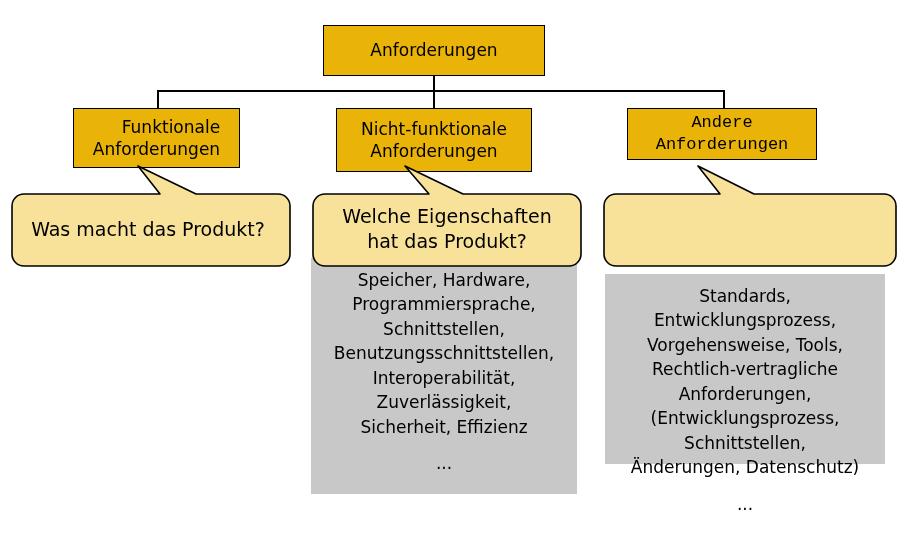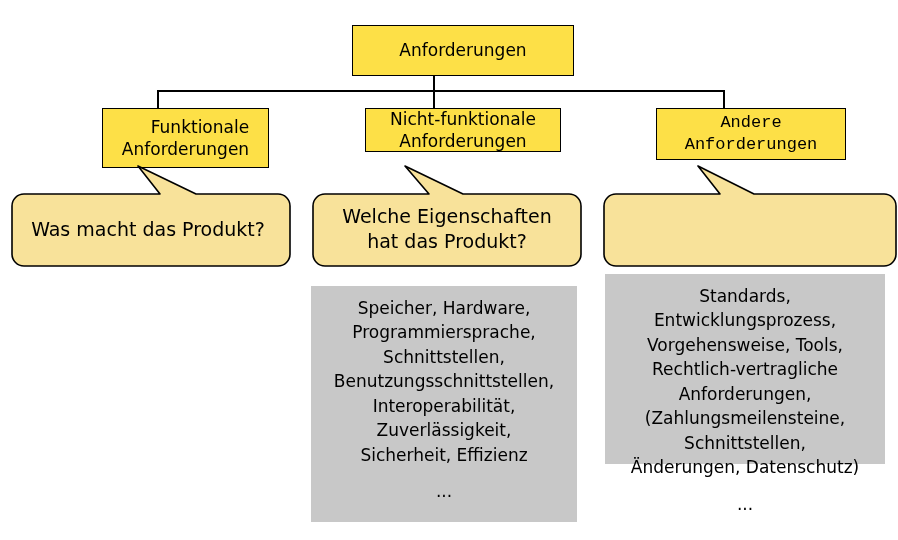--- a/index.html
+++ b/index.html
@@ -13,34 +13,33 @@
     height: 540px;
     background: #ffffff;
     font-family: "DejaVu Sans", "Liberation Sans", sans-serif;
     overflow: hidden;
   }
   
   .node-box {
     position: absolute;
     box-sizing: border-box;
     border: 1.6px solid #000000;
-    background: #fde047;
+    background: #eab308;
     display: flex;
     align-items: center;
     justify-content: center;
     text-align: center;
     color: #000000;
     font-size: 17px;
     line-height: 1.32;
     z-index: 3;
-    margin-left: 29px;
   }
   #node-root   { left: 323px; top: 25px;  width: 222px; height: 51px; }
   #node-func   { left: 73px;  top: 108px; width: 167px; height: 60px; text-align: right; }
-  #node-nonfunc{ left: 336px; top: 108px; width: 196px; height: 44px; }
+  #node-nonfunc{ left: 336px; top: 108px; width: 196px; height: 64px; }
   #node-other  { left: 627px; top: 108px; width: 190px; height: 52px; font-family: Liberation Mono, monospace; }
 
   
   .conn {
     position: absolute;
     background: #000000;
     z-index: 1;
   }
   .conn-v { width: 1.6px; }
   .conn-h { height: 1.6px; }
@@ -93,21 +92,21 @@
     flex-direction: column;
     align-items: center;
     justify-content: flex-start;
     text-align: center;
     color: #000000;
     font-size: 17px;
     line-height: 1.44;
     padding: 10px 8px 6px 8px;
     z-index: 2;
   }
-  #gray-nonfunc { left: 311px; top: 286px; width: 266px; height: 236px; }
+  #gray-nonfunc { left: 311px; top: 258px; width: 266px; height: 236px; }
   #gray-other   { left: 605px; top: 274px; width: 280px; height: 190px; }
   .gray-box .ellipsis { margin-top: 12px; }
   .gray-line { white-space: nowrap; }
 </style>
 </head>
 <body>
 
 <div id="canvas">
 
   <div class="conn conn-v" id="conn-root-down"></div>
@@ -209,19 +208,19 @@
     <div class="gray-line">Sicherheit, Effizienz</div>
     <div class="gray-line ellipsis">...</div>
   </div>
 
   <div class="gray-box" id="gray-other">
     <div class="gray-line">Standards,</div>
     <div class="gray-line">Entwicklungsprozess,</div>
     <div class="gray-line">Vorgehensweise, Tools,</div>
     <div class="gray-line">Rechtlich-vertragliche</div>
     <div class="gray-line">Anforderungen,</div>
-    <div class="gray-line">(Zahlungsmeilensteine,</div>
+    <div class="gray-line">(Entwicklungsprozess,</div>
     <div class="gray-line">Schnittstellen,</div>
     <div class="gray-line">Änderungen, Datenschutz)</div>
     <div class="gray-line ellipsis">...</div>
   </div>
 
 </div>
 
 </body></html>

